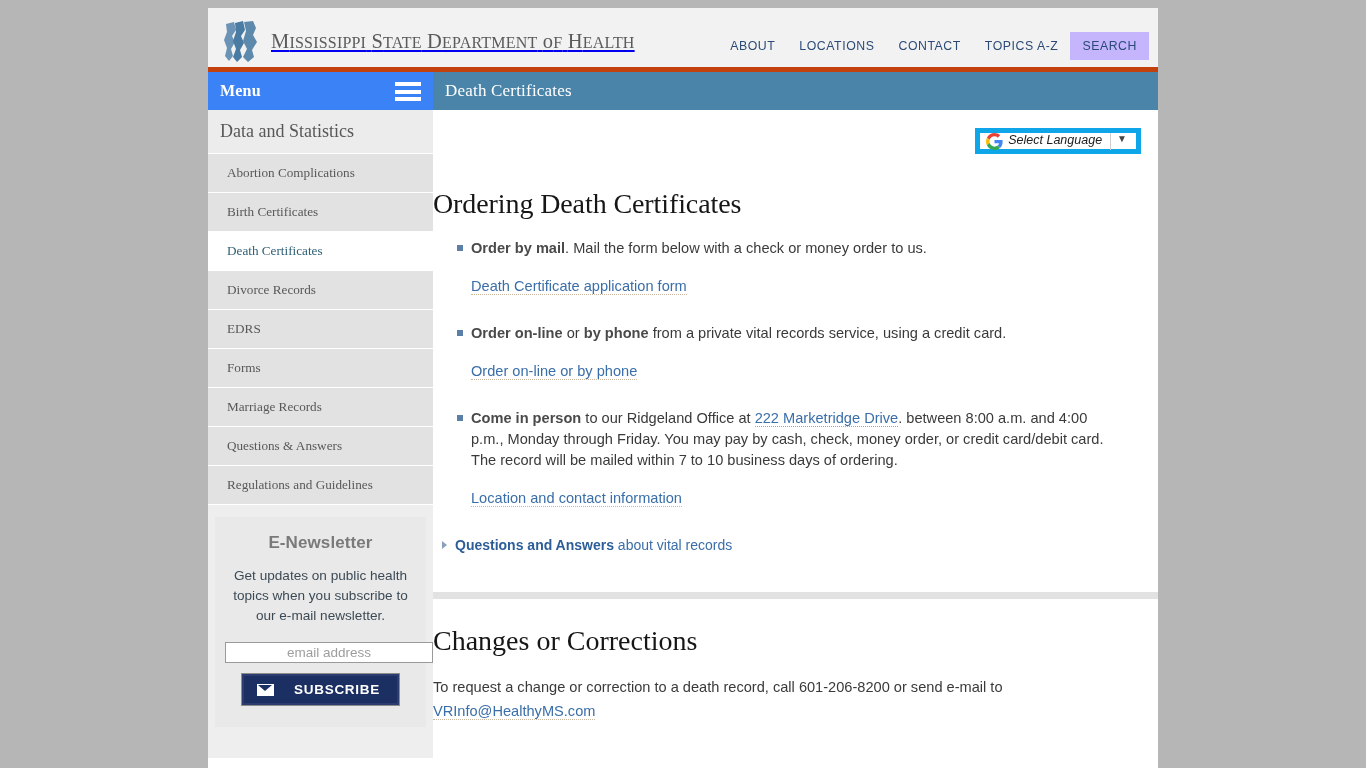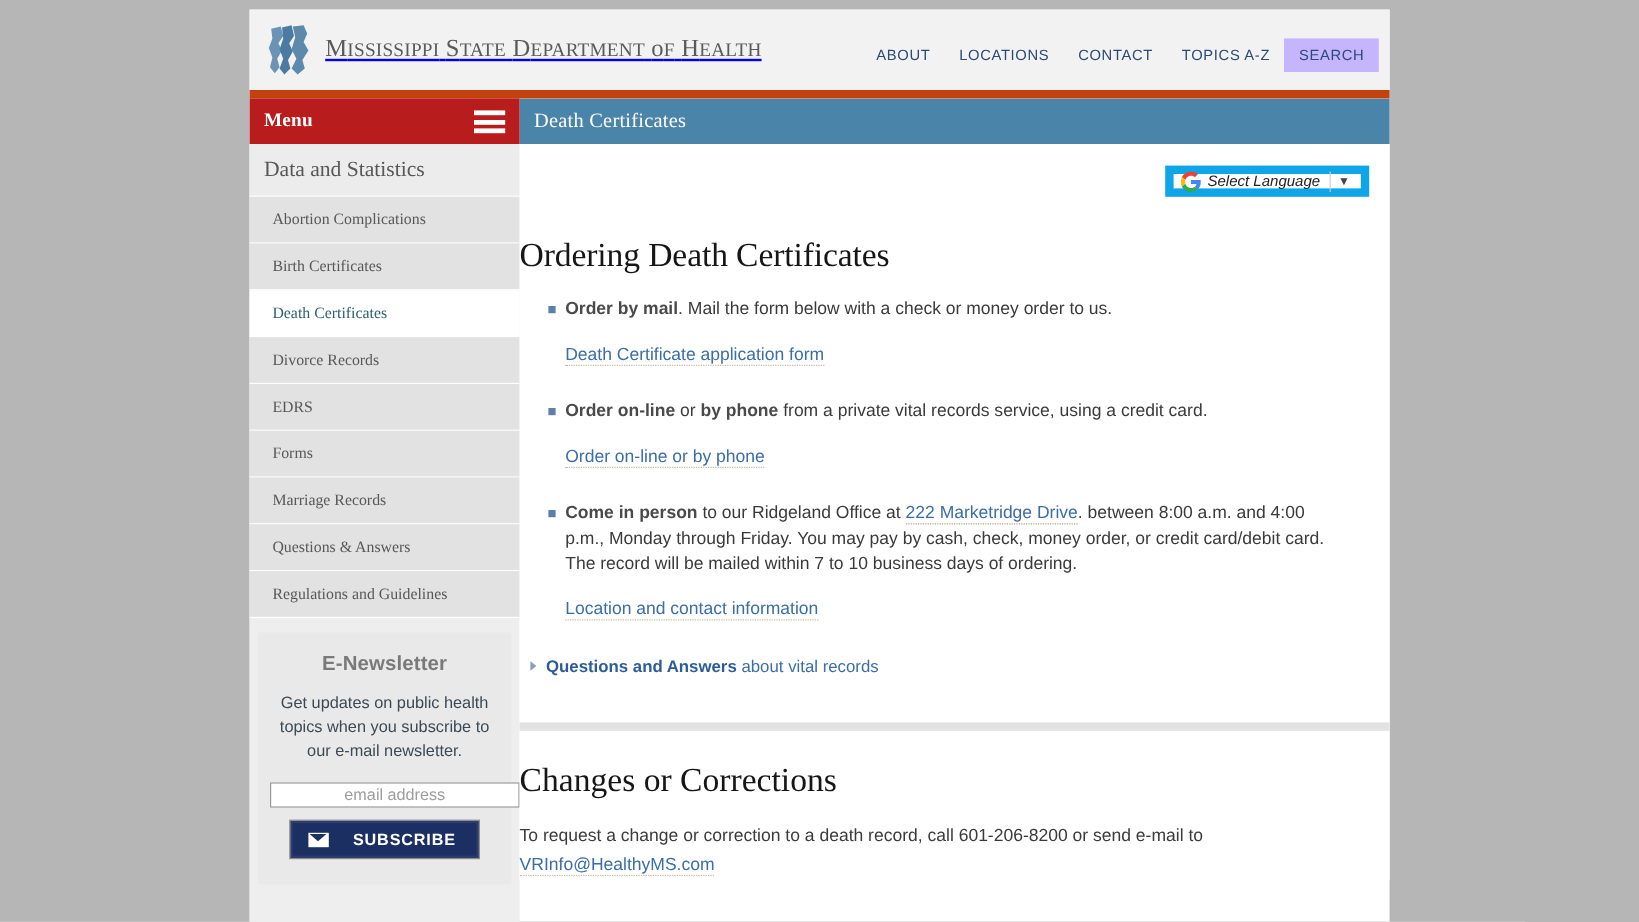--- a/index.html
+++ b/index.html
@@ -14,23 +14,23 @@
   .page-wrap {
     position: absolute;
     left: 208px; top: 8px;
     width: 950px; height: 760px;
     background: #ffffff;
   }
 
   
   .masthead {
     position: relative;
-    height: 74px;
+    height: 64px;
     background: #f2f2f2;
-    border-bottom: 7px solid #c2410c;
+    border-bottom: 5px solid #c2410c;
   }
   .brand {
     position: absolute;
     left: 14px; top: 10px;
     display: flex;
     align-items: center;
     gap: 11px;
   }
   .logo-mark {
     width: 38px; height: 46px;
@@ -76,21 +76,21 @@
   
   .sidebar {
     width: 225px;
     flex: 0 0 225px;
     background: #eeeeee;
     min-height: 686px;
   }
   .menu-bar {
     position: relative;
     height: 38px;
-    background: #b91c1c;
+    background: #3b82f6;
     display: flex;
     align-items: center;
   }
   .menu-bar .menu-label {
     font-family: "Liberation Serif", serif;
     font-weight: bold;
     font-size: 16px;
     color: #ffffff;
     margin-left: 12px;
     letter-spacing: 0.2px;
@@ -227,22 +227,22 @@
     letter-spacing: 0.2px;
   }
 
   .translate-row {
     display: flex;
     justify-content: flex-end;
     padding: 18px 17px 0 0;
   }
   .gtranslate {
     display: inline-flex;
-    align-items: center;
-    border: 7px solid #0ea5e9;
+    align-items: flex-start;
+    border: 5px solid #0ea5e9;
     background: #ffffff;
     height: 26px;
     padding: 0 3px 0 6px;
   }
   .g-logo {
     width: 17px; height: 17px;
     margin-right: 5px;
   }
   .gt-label {
     font-size: 12.5px;

